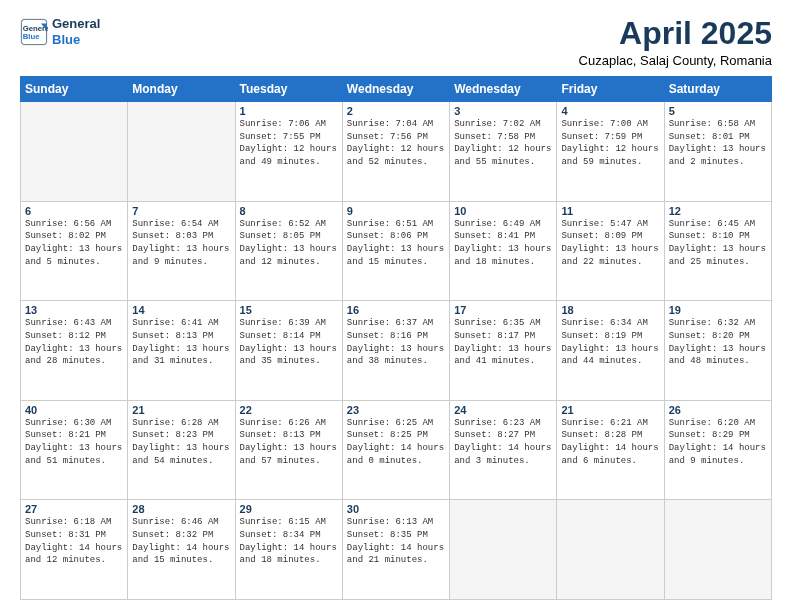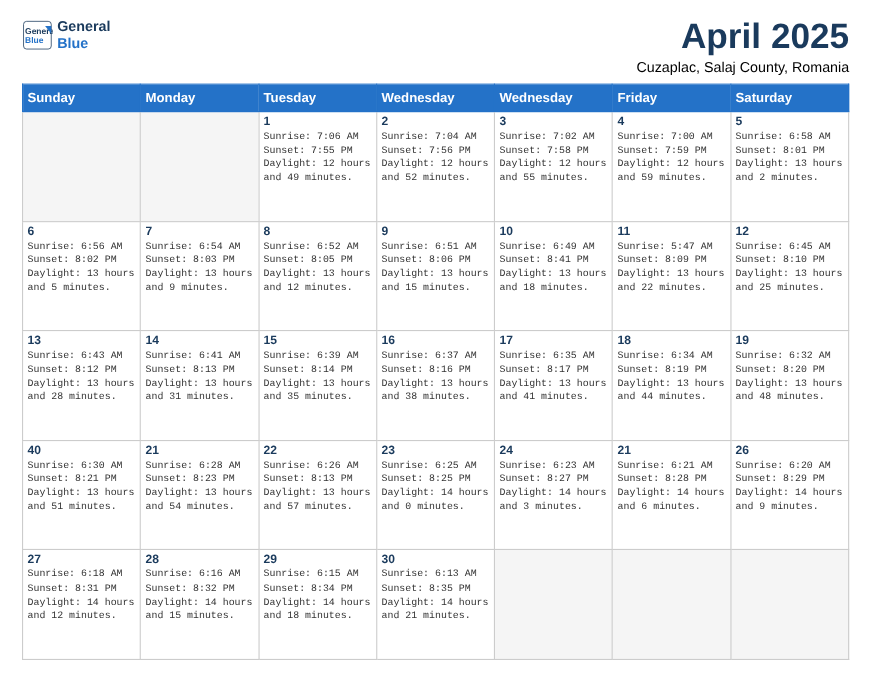--- a/index.html
+++ b/index.html
@@ -296,21 +296,21 @@
         </tr>
         <tr class="week-row">
           <td>
             <span class="day-number">27</span>
             <div class="day-info">Sunrise: 6:18 AM
 Sunset: 8:31 PM
 Daylight: 14 hours and 12 minutes.</div>
           </td>
           <td>
             <span class="day-number">28</span>
-            <div class="day-info">Sunrise: 6:16 AM
+            <div class="day-info">Sunrise: 6:46 AM
 Sunset: 8:32 PM
 Daylight: 14 hours and 15 minutes.</div>
           </td>
           <td>
             <span class="day-number">29</span>
             <div class="day-info">Sunrise: 6:15 AM
 Sunset: 8:34 PM
 Daylight: 14 hours and 18 minutes.</div>
           </td>
           <td>

